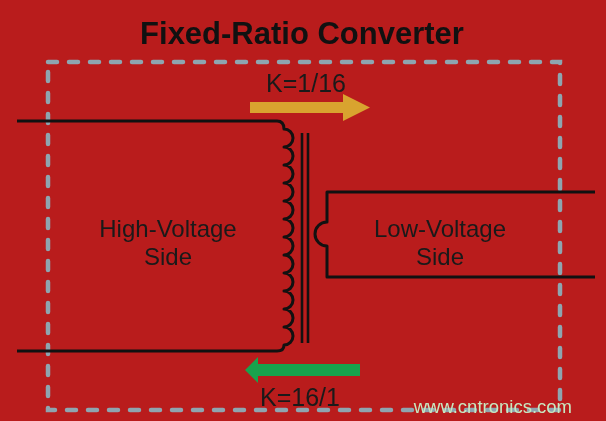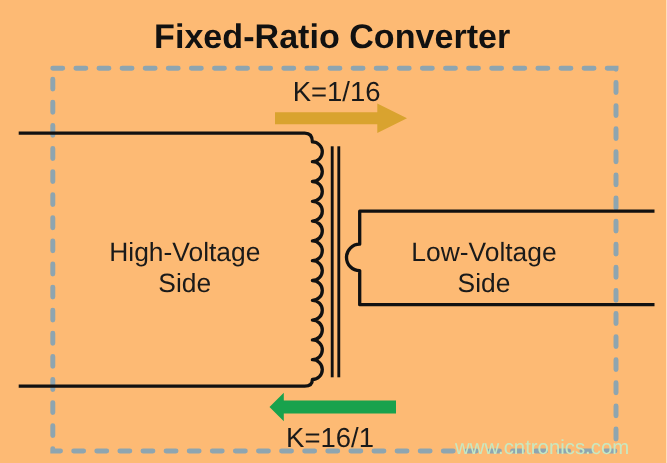--- a/index.html
+++ b/index.html
@@ -5,21 +5,21 @@
   html, body {
     margin: 0;
     padding: 0;
     background: #ffffff;
     font-family: "Liberation Sans", sans-serif;
   }
   .stage {
     position: relative;
     width: 606px;
     height: 421px;
-    background: #fdba74;
+    background: #b91c1c;
     overflow: hidden;
   }
   svg { display: block; }
   .wire {
     stroke: #111111;
     stroke-width: 3;
     fill: none;
     stroke-linejoin: round;
   }
   .core-line {

